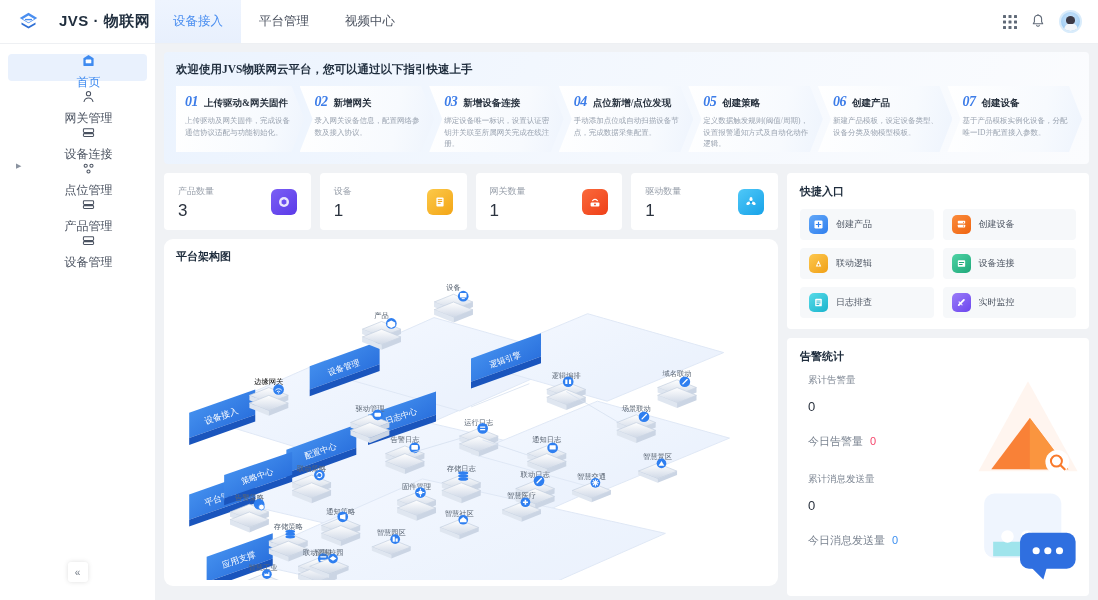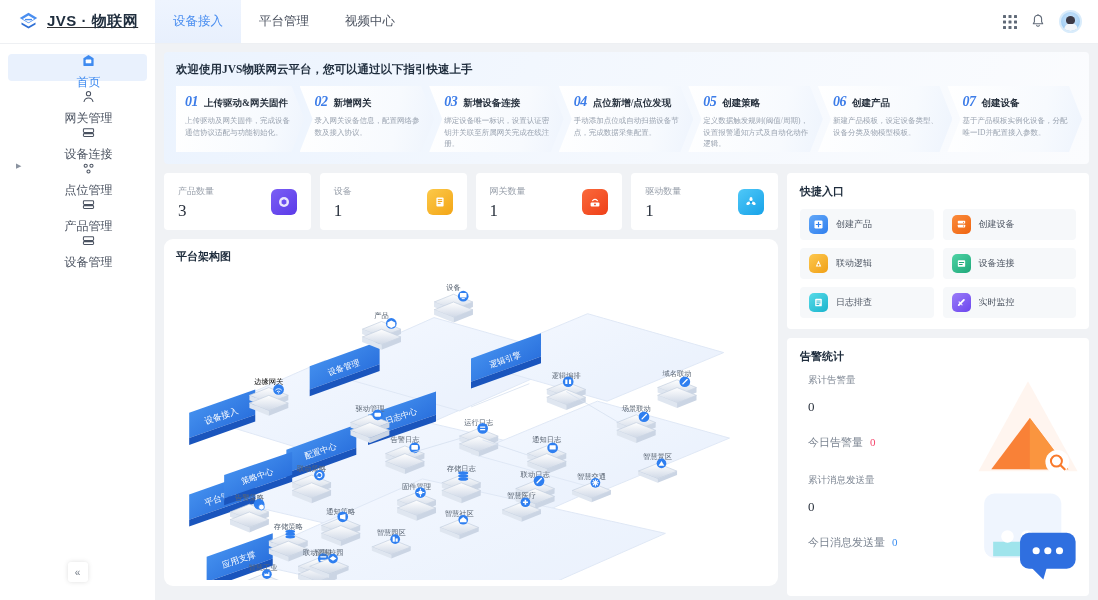--- a/index.html
+++ b/index.html
@@ -7,21 +7,21 @@
     width: 1098px; height: 600px;
     font-family: "Liberation Sans", "DejaVu Sans", sans-serif;
     background: #f0f2f5; color: #303133; overflow: hidden;
   }
 
   
   .topbar {
     height: 44px; background: #fff; display: flex; align-items: stretch;
     border-bottom: 1px solid #eef0f3; position: relative;
   }
-  .logo-wrap { width: 155px; display: flex; align-items: center; gap: 8px; padding-left: 18px; text-decoration: underline; }
+  .logo-wrap { width: 155px; display: flex; align-items: center; gap: 20px; padding-left: 18px; }
   .logo-mark { width: 21px; height: 21px; flex: 0 0 21px; }
   .logo-text { font-size: 15px; font-weight: 700; letter-spacing: .5px; color: #1f2d3d; white-space: nowrap; }
   .nav-tabs { display: flex; align-items: stretch; }
   .nav-tab {
     display: flex; align-items: center; padding: 0 18px; font-size: 12.5px;
     color: #4c5360; cursor: pointer; white-space: nowrap;
   }
   .nav-tab.active { color: #4a8ef0; background: linear-gradient(180deg,#eef4fe,#e8f0fd); }
   .top-right { margin-left: auto; display: flex; align-items: center; gap: 14px; padding-right: 16px; }
   .ticon { color: #606a78; display: flex; align-items: center; cursor: pointer; }
@@ -70,21 +70,21 @@
     clip-path: polygon(0 0, calc(100% - 13px) 0, 100% 50%, calc(100% - 13px) 100%, 0 100%, 13px 50%);
     margin-right: -5px;
   }
   .step:first-child { clip-path: polygon(0 0, calc(100% - 13px) 0, 100% 50%, calc(100% - 13px) 100%, 0 100%); padding-left: 9px; }
   .step-hd { display: flex; align-items: baseline; gap: 6px; margin-bottom: 5px; }
   .step-num { font-size: 14px; font-weight: 700; font-style: italic; color: #3c7ce8; letter-spacing: -.5px; }
   .step-name { font-size: 9.5px; font-weight: 700; color: #26303d; white-space: nowrap; }
   .step-desc { font-size: 7.5px; line-height: 1.55; color: #9aa3b0; }
 
   
-  .main-grid { display: flex; gap: 9px; margin-top: 9px; font-family: Liberation Serif, serif; }
+  .main-grid { display: flex; gap: 9px; margin-top: 9px; }
   .col-left { flex: 1; min-width: 0; }
   .col-right { width: 302px; flex: 0 0 302px; }
 
   .stats { display: flex; gap: 9px; }
   .stat-card {
     flex: 1; background: #fff; border-radius: 4px; height: 57px;
     display: flex; align-items: center; justify-content: space-between; padding: 0 14px;
   }
   .stat-label { font-size: 9px; color: #99a0ab; margin-bottom: 4px; }
   .stat-value { font-size: 17px; font-weight: 400; color: #2b333f; line-height: 1; }

